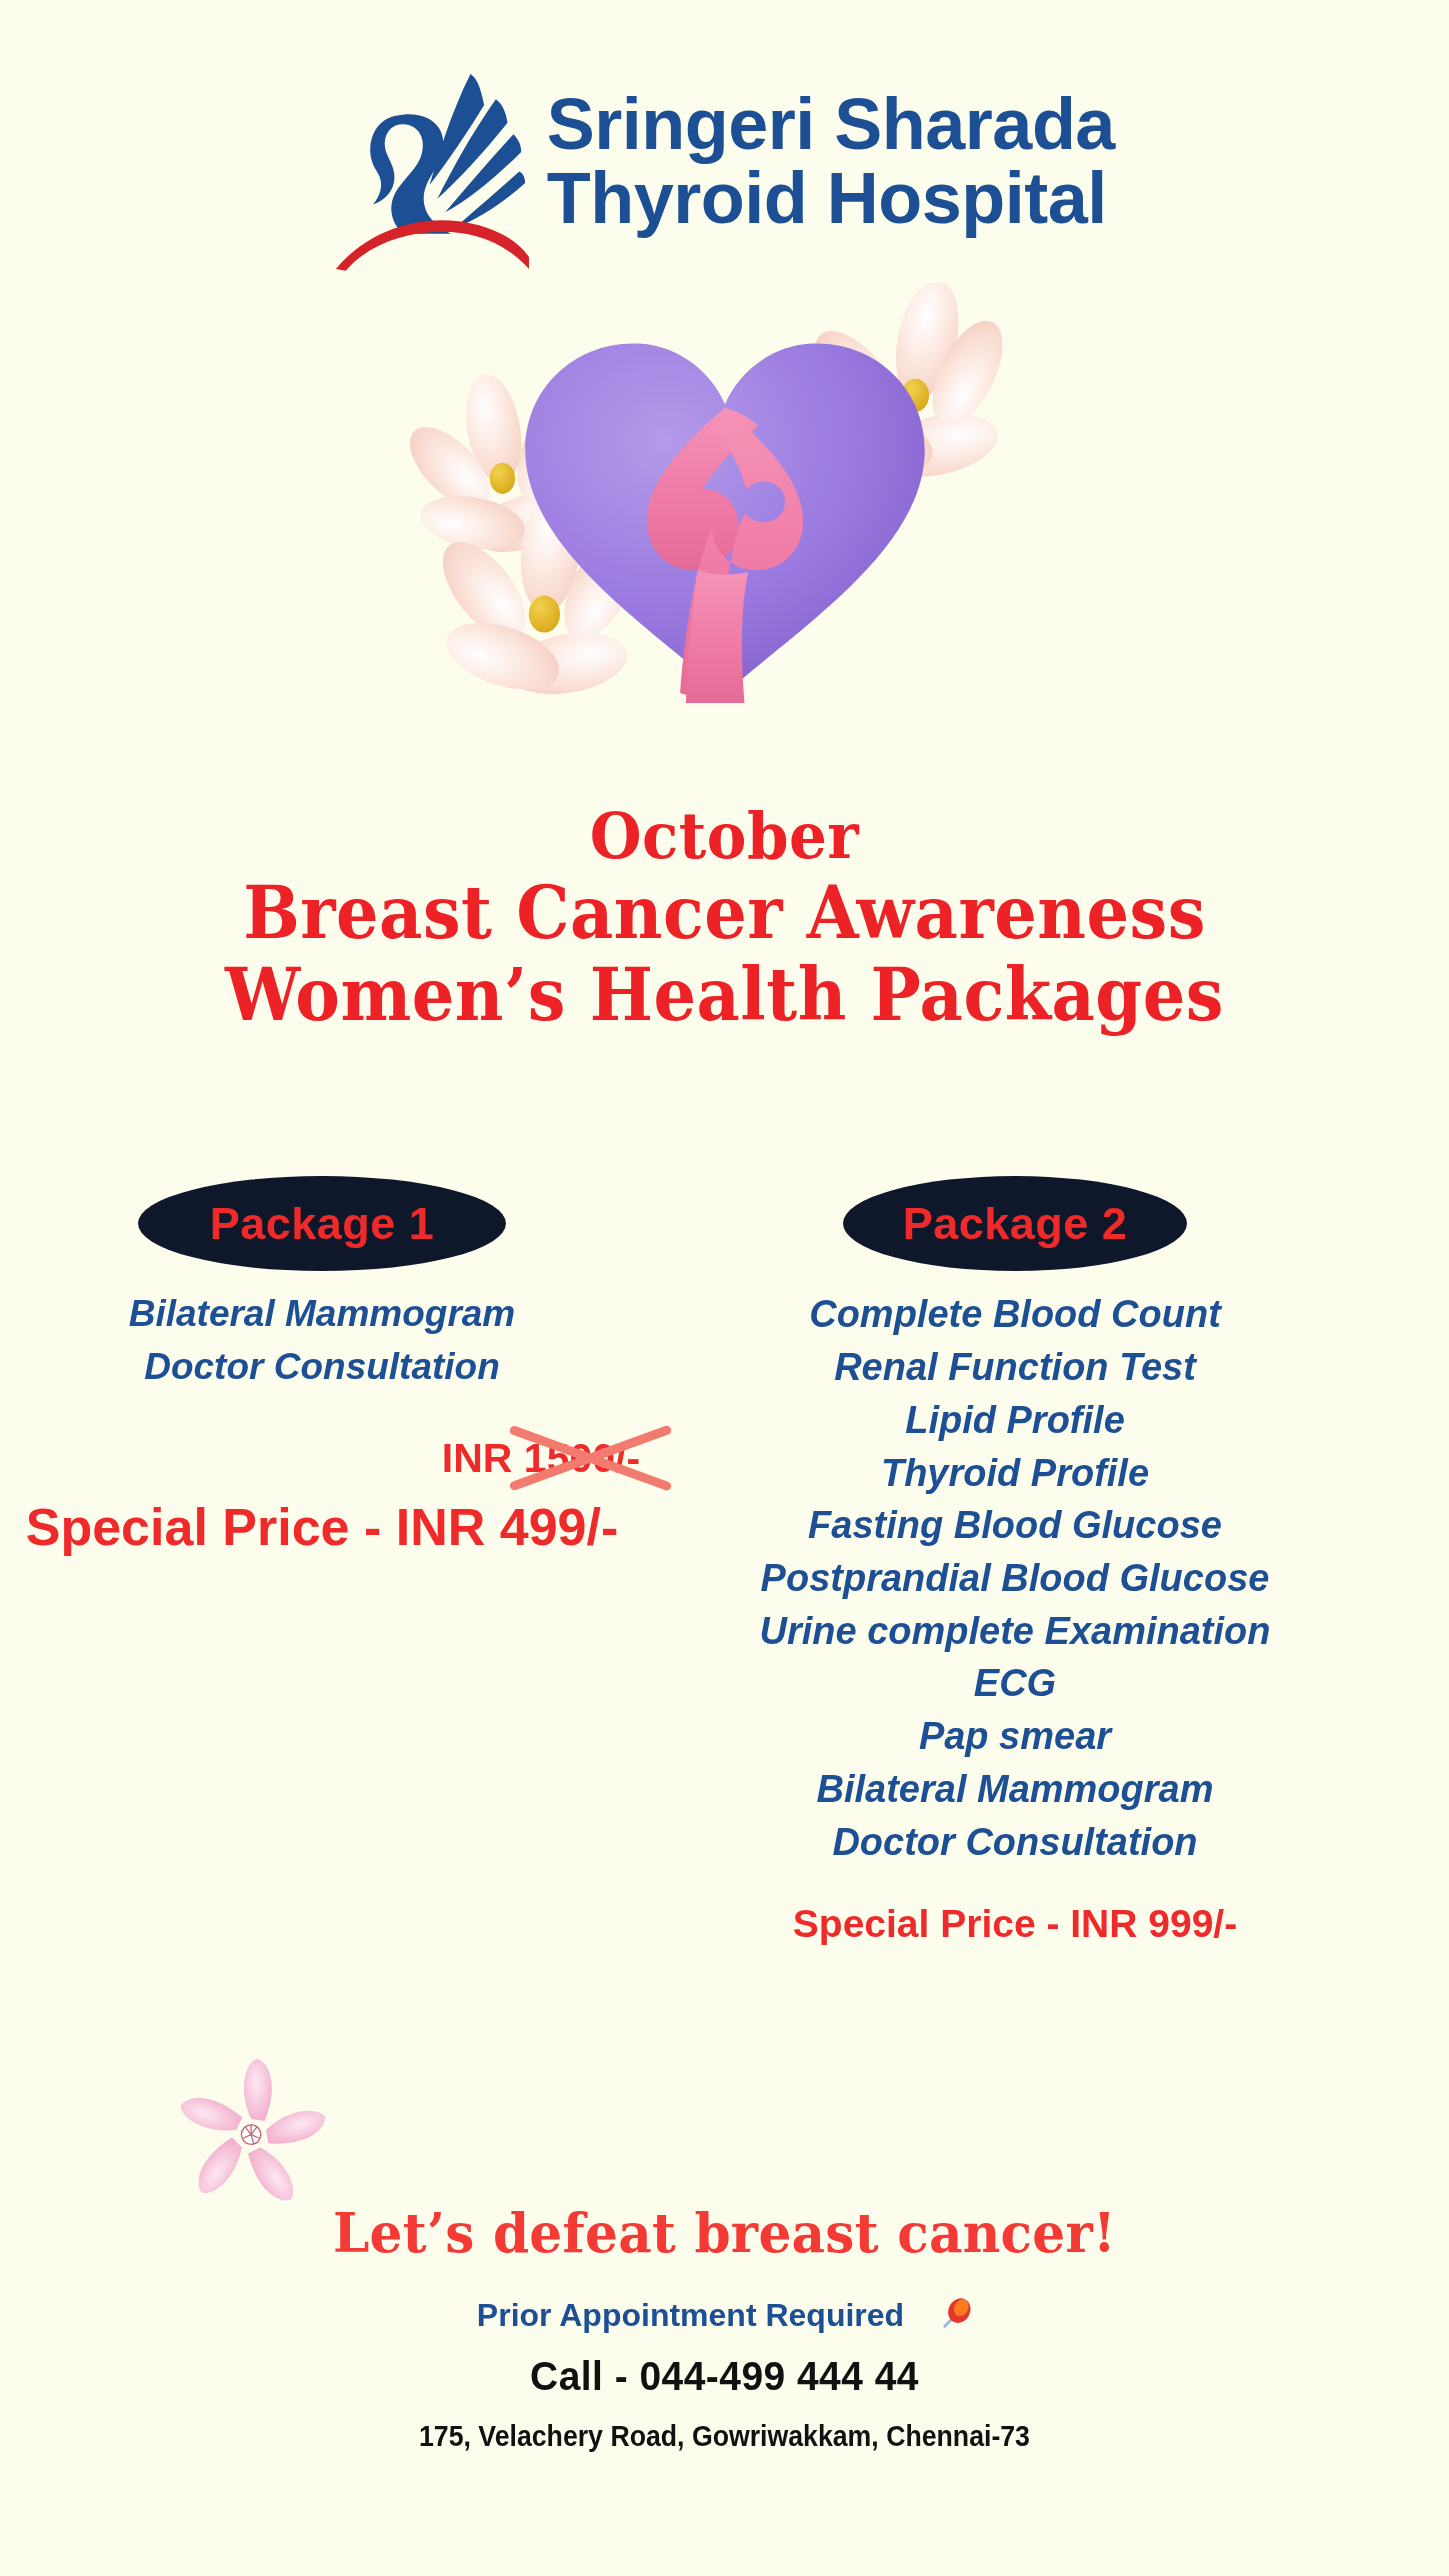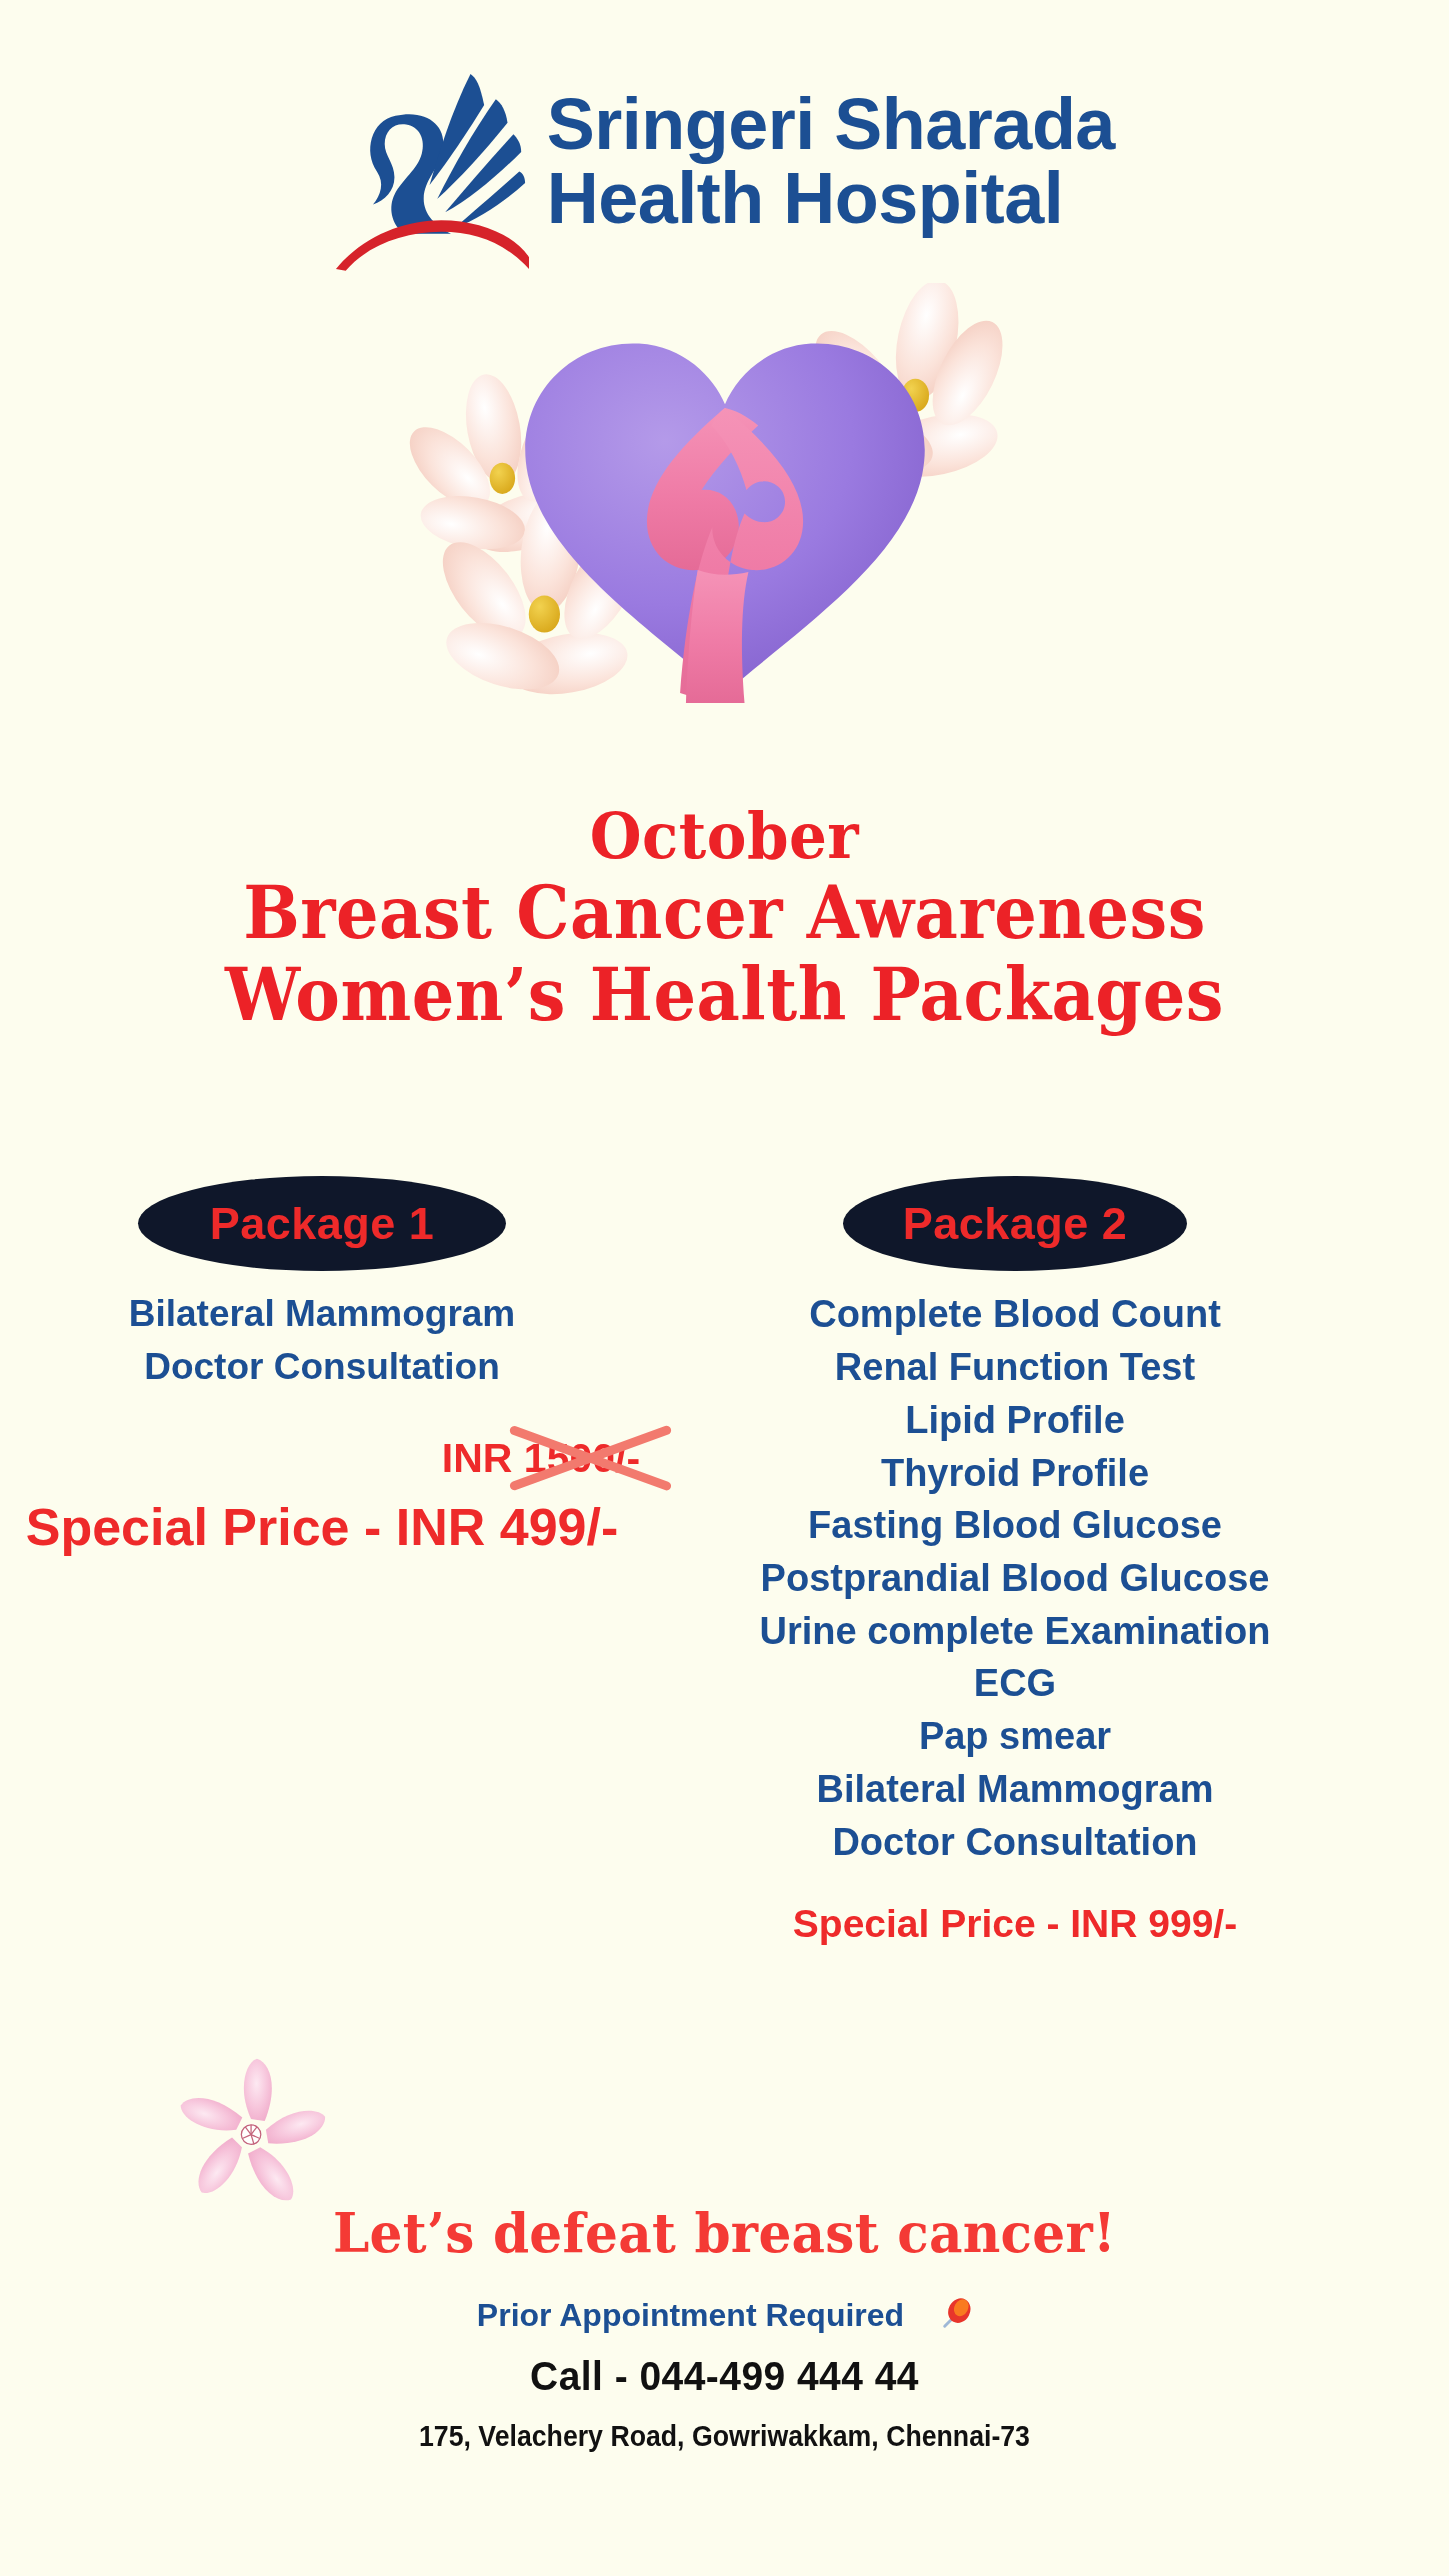--- a/index.html
+++ b/index.html
@@ -99,21 +99,21 @@
     border-radius: 50%;
     color: #ee2a2a;
     font-weight: bold;
     font-size: 45px;
     font-family: "Liberation Sans", sans-serif;
     letter-spacing: 0.5px;
   }
   .pkg-badge-1 { padding: 21.5px 72px; }
   .pkg-badge-2 { padding: 21.5px 60px; }
 
-  .pkg-items { margin-top: 23.4px; }
+  .pkg-items { margin-top: 23.4px; font-style: italic; }
   .pkg-item {
     color: #1c4f93;
     font-weight: bold;
     font-size: 37px;
     line-height: 1.08;
     margin: 0 0 12.7px 0;
     white-space: nowrap;
   }
   .pkg-col-2 .pkg-item { font-size: 38px; margin-bottom: 11.7px; }
 
@@ -222,21 +222,21 @@
       <path d="M140 12 C120 52 108 92 98 126 C112 108 132 80 154 44 C150 24 146 16 140 12 Z" fill="#1c4f93"></path>
       <path d="M166 38 C142 72 122 108 106 140 C128 120 154 92 178 62 C176 50 172 42 166 38 Z" fill="#1c4f93"></path>
       <path d="M184 74 C160 100 136 128 114 154 C140 140 168 116 192 92 C192 84 188 78 184 74 Z" fill="#1c4f93"></path>
       <path d="M190 112 C168 132 144 152 124 170 C150 160 176 142 196 124 C196 118 194 114 190 112 Z" fill="#1c4f93"></path>
 
       <path d="M2 212 C30 178 72 162 110 162 C150 162 186 178 200 200 L200 212 C176 186 146 174 110 174 C72 174 34 188 12 214 Z" fill="#d6232a"></path>
     </svg>
   </div>
   <div class="logo-text">
     <div class="logo-line">Sringeri Sharada</div>
-    <div class="logo-line">Health Hospital</div>
+    <div class="logo-line">Thyroid Hospital</div>
   </div>
 </div>
 
 <div class="hero">
   <svg class="hero-svg" width="742" height="459" viewBox="0 0 760 470" xmlns="http://www.w3.org/2000/svg">
     <defs>
       <radialGradient id="heartG" cx="35%" cy="28%" r="85%">
         <stop offset="0%" stop-color="#b49ae9"></stop>
         <stop offset="55%" stop-color="#9a7ae0"></stop>
         <stop offset="100%" stop-color="#7f5cc9"></stop>

